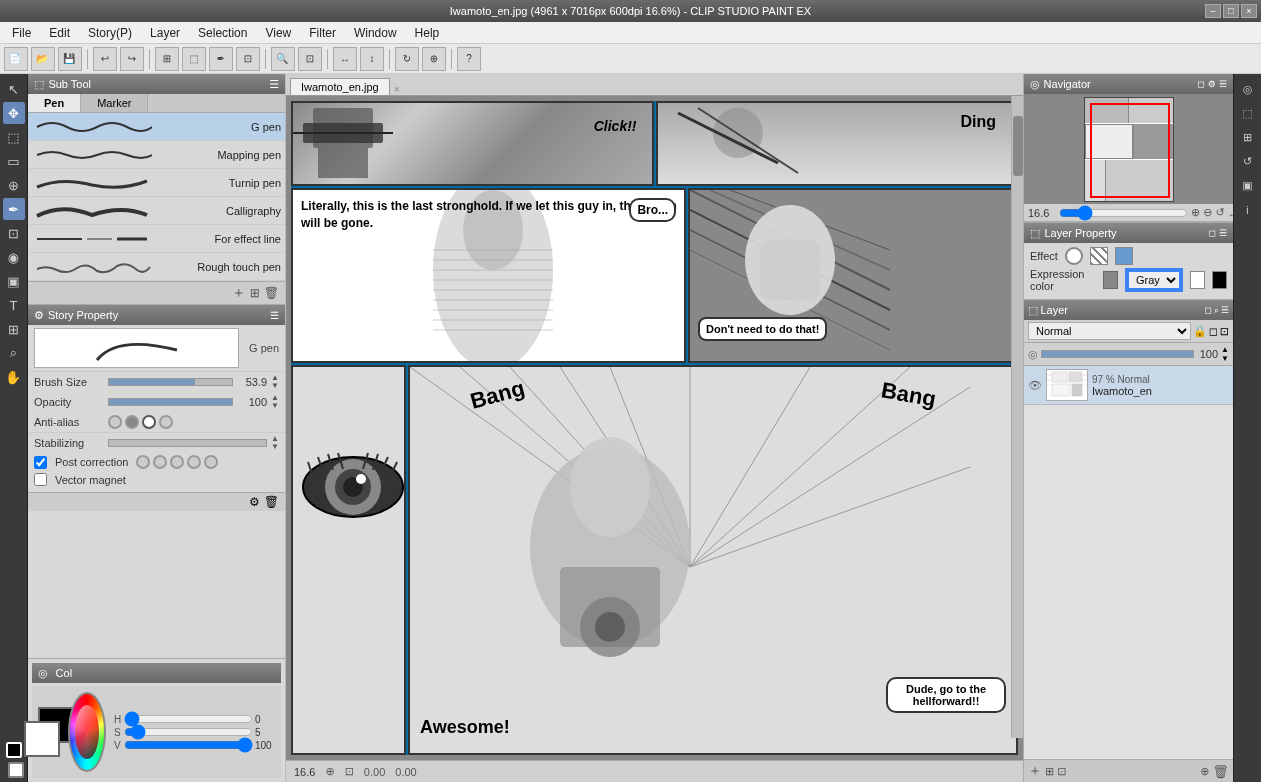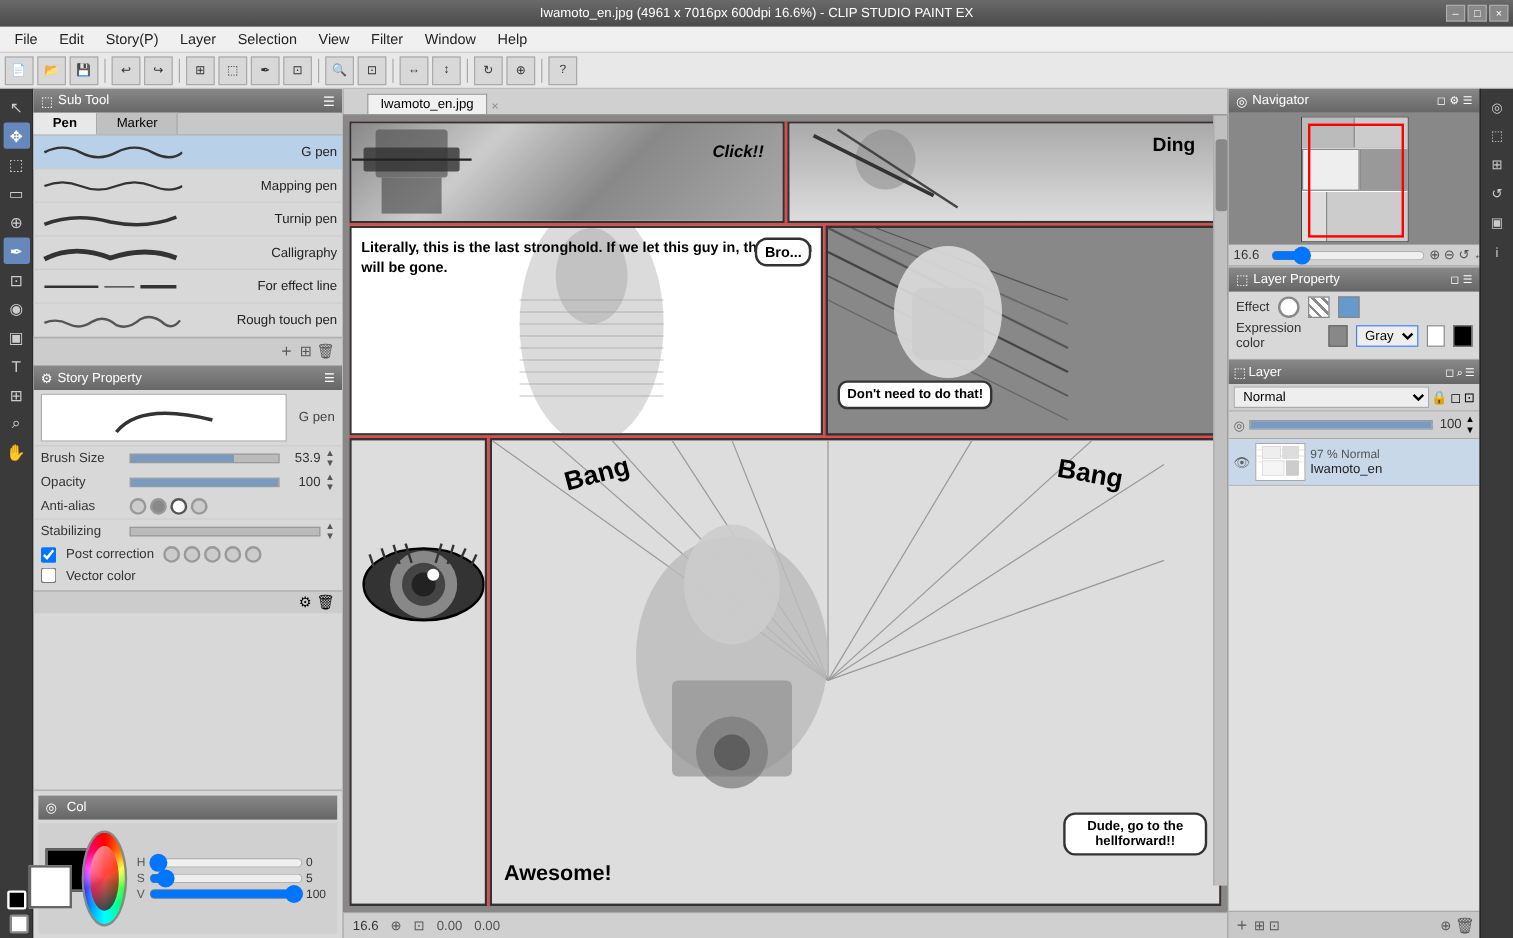--- a/index.html
+++ b/index.html
@@ -88,21 +88,21 @@
     .checkbox-row { display:flex; align-items:center; padding:2px 6px; gap:4px; }
     .checkbox-label { font-size:11px; color:#333; }
 
     .dots-row { display:flex; align-items:center; gap:3px; }
     .dot-circle { width:14px; height:14px; border-radius:50%; border:2px solid #999; background:#ccc; cursor:pointer; }
     .dot-circle.active { background:#fff; border-color:#555; }
     .dot-circle.filled { background:#888; }
 
     
     #canvas-area { flex:1; background:#888; display:flex; flex-direction:column; overflow:hidden; }
-    #canvas-tabs { height:22px; background:#d0d0d0; display:flex; align-items:flex-end; padding:0 20px; border-bottom:1px solid #999; }
+    #canvas-tabs { height:22px; background:#d0d0d0; display:flex; align-items:flex-end; padding:0 4px; border-bottom:1px solid #999; }
     .canvas-tab { padding:2px 10px; font-size:11px; background:#b8b8b8; border:1px solid #999; border-bottom:none; cursor:pointer; margin-right:2px; }
     .canvas-tab.active { background:#f0f0f0; }
 
     #canvas-wrapper { flex:1; overflow:hidden; position:relative; }
 
     
     #statusbar { height:22px; background:#d0d0d0; display:flex; align-items:center; padding:0 8px; gap:10px; font-size:11px; color:#333; border-top:1px solid #aaa; }
 
     
     #right-panel { width: 210px; background:#d8d8d8; display:flex; flex-direction:column; border-left:1px solid #aaa; }
@@ -339,21 +339,21 @@
           <div class="dot-circle"></div>
           <div class="dot-circle"></div>
           <div class="dot-circle"></div>
           <div class="dot-circle"></div>
           <div class="dot-circle"></div>
         </div>
       </div>
 
       <div class="checkbox-row">
         <input type="checkbox" style="margin-right: 4px;">
-        <span class="checkbox-label">Vector color</span>
+        <span class="checkbox-label">Vector magnet</span>
       </div>
 
       <div style="display:flex;justify-content:flex-end;padding:2px 6px;background:#ccc;border-top:1px solid #aaa;gap:4px;margin-top:4px;">
         <span style="font-size:12px;cursor:pointer;">⚙</span>
         <span style="font-size:12px;cursor:pointer;">🗑</span>
       </div>
     </div>
 
     <div id="color-panel" style="margin-top:auto;">
       <div id="color-header" style="background:linear-gradient(to bottom,#888,#666);color:#fff;height:20px;display:flex;align-items:center;padding:0 6px;font-size:11px;">
@@ -394,21 +394,21 @@
     </div>
   </div>
 
   <div id="canvas-area">
     <div id="canvas-tabs">
       <div class="canvas-tab active">Iwamoto_en.jpg</div>
       <span style="font-size:10px;color:#888;margin-left:2px;cursor:pointer;">×</span>
     </div>
     <div id="canvas-wrapper" style="position:relative;flex:1;overflow:hidden;background:#888;cursor:crosshair;">
 
-      <div style="position:absolute;top:5px;left:5px;right:5px;bottom:5px;background:#ef4444;overflow:hidden;text-decoration:underline;">
+      <div style="position:absolute;top:5px;left:5px;right:5px;bottom:5px;background:#0369a1;overflow:hidden;text-decoration:underline;">
 
         <div style="position:absolute;top:0;left:0;right:0;height:85px;display:flex;gap:2px;">
 
           <div style="flex:1;background:#ddd;border:2px solid #333;overflow:hidden;position:relative;">
             <div style="position:absolute;inset:0;background:linear-gradient(135deg,#888 0%,#ccc 30%,#888 60%,#aaa 100%);"></div>
 
             <svg style="position:absolute;inset:0;width:100%;height:100%;">
               <rect x="20" y="5" width="60" height="40" rx="3" fill="#555" opacity="0.7"></rect>
               <rect x="10" y="20" width="80" height="20" rx="2" fill="#333" opacity="0.8"></rect>
               <line x1="0" y1="30" x2="100" y2="30" stroke="#222" stroke-width="2"></line>
@@ -587,21 +587,21 @@
       <div id="layerprop-content">
         <div class="lp-row">
           <span class="lp-label">Effect</span>
           <div style="width:18px;height:18px;border-radius:50%;background:#fff;border:2px solid #888;cursor:pointer;"></div>
           <div style="width:18px;height:18px;background:repeating-linear-gradient(45deg,#888,#888 2px,#fff 2px,#fff 6px);border:1px solid #888;cursor:pointer;"></div>
           <div style="width:18px;height:18px;background:#6699cc;border:1px solid #888;cursor:pointer;"></div>
         </div>
         <div class="lp-row">
           <span class="lp-label">Expression color</span>
           <div style="width:18px;height:18px;background:#888;border:1px solid #666;cursor:pointer;"></div>
-          <select style="font-size:11px;padding:1px 3px;border:1px solid #3b82f6;background:#eee;">
+          <select style="font-size:11px;padding:1px 3px;border:4px solid #3b82f6;background:#eee;">
             <option>Gray</option>
           </select>
           <div style="width:18px;height:18px;background:#fff;border:1px solid #888;cursor:pointer;"></div>
           <div style="width:18px;height:18px;background:#000;border:1px solid #888;cursor:pointer;"></div>
         </div>
       </div>
     </div>
 
     <div id="layer-panel" style="flex:1;display:flex;flex-direction:column;">
       <div id="layer-header">

